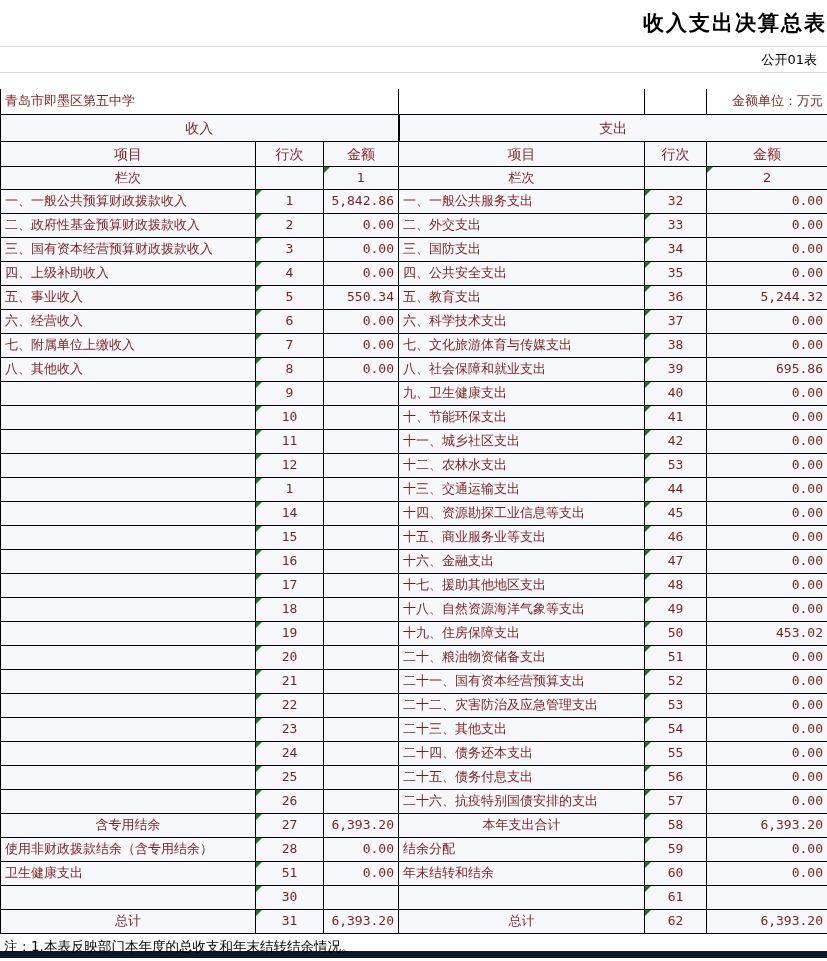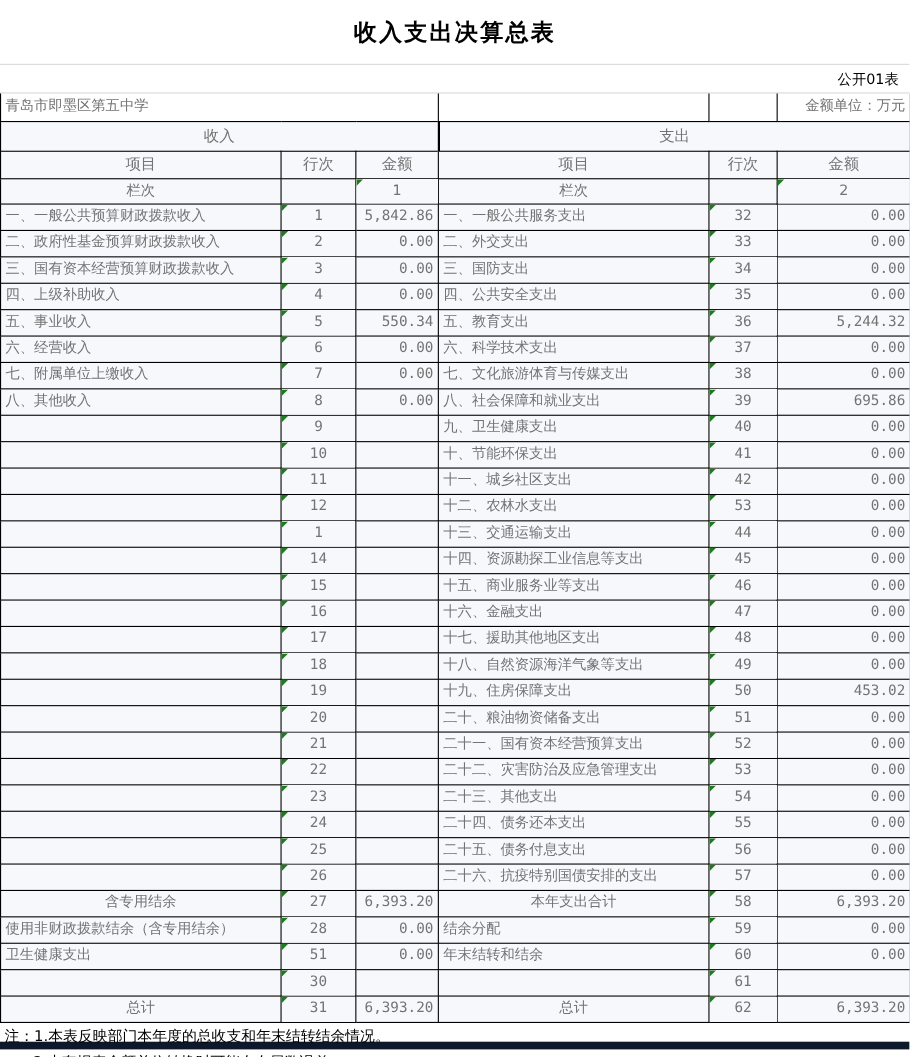--- a/index.html
+++ b/index.html
@@ -10,22 +10,22 @@
     font-family: "DejaVu Sans", "Liberation Sans", sans-serif;
   }
   #page {
     position: relative;
     width: 827px; height: 961px;
     background: #ffffff;
     overflow: hidden;
   }
   
   .title-row {
-    height: 59px;
-    display: flex; align-items: center; justify-content: center;
+    height: 47px;
+    display: flex; align-items: center; justify-content: flex-end;
     border-bottom: 1px solid #d9d9d9;
   }
   .title-row .title {
     font-size: 21px;
     font-weight: bold;
     letter-spacing: 2px;
     color: #000;
     font-family: "DejaVu Serif", "Liberation Serif", serif;
   }
   
@@ -37,21 +37,22 @@
   }
   .subtitle-row .sub {
     font-size: 13px; color: #000;
   }
   
   table.grid {
     width: 827px;
     border-collapse: collapse;
     table-layout: fixed;
     font-size: 13px;
-    color: #737373;
+    color: #7f1d1d;
+    margin-top: 16px;
   }
   table.grid td {
     border: 1px solid #000;
     background: #f7f8fc;
     padding: 0 4px;
     height: 24px;
     line-height: 22px;
     overflow: hidden;
     white-space: nowrap;
   }

